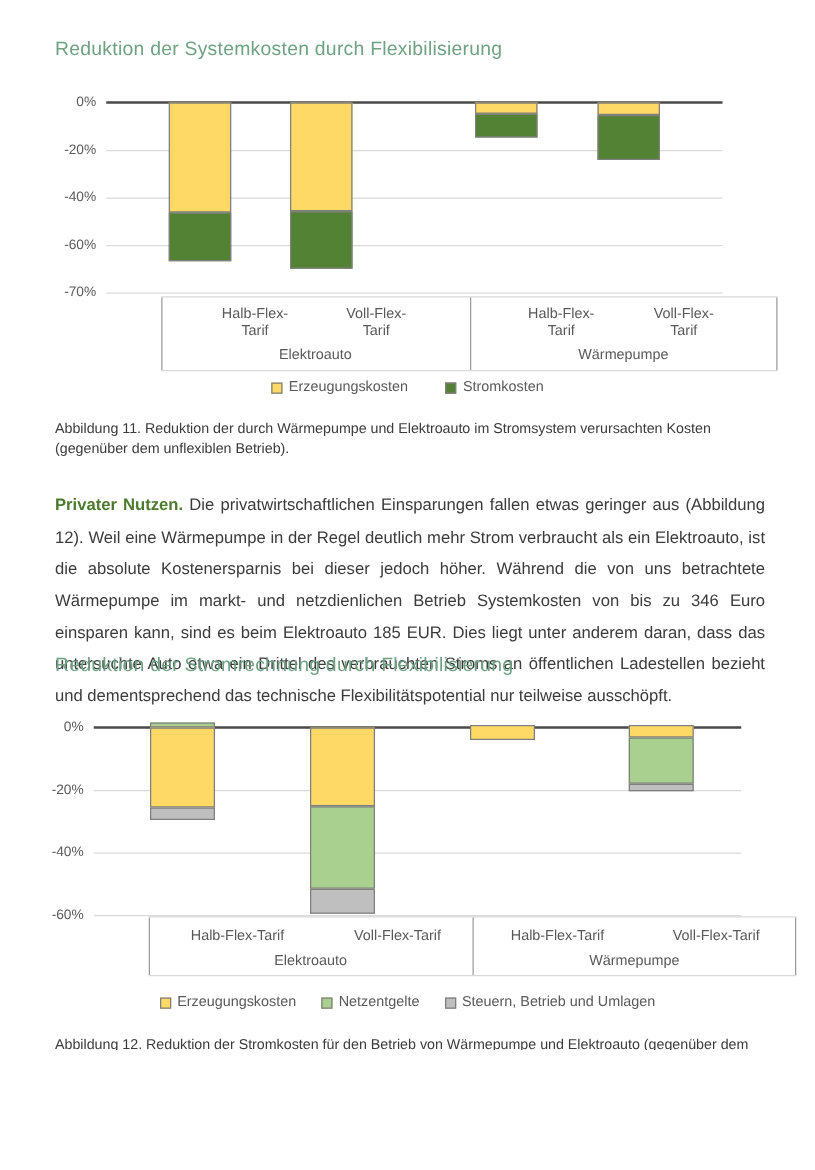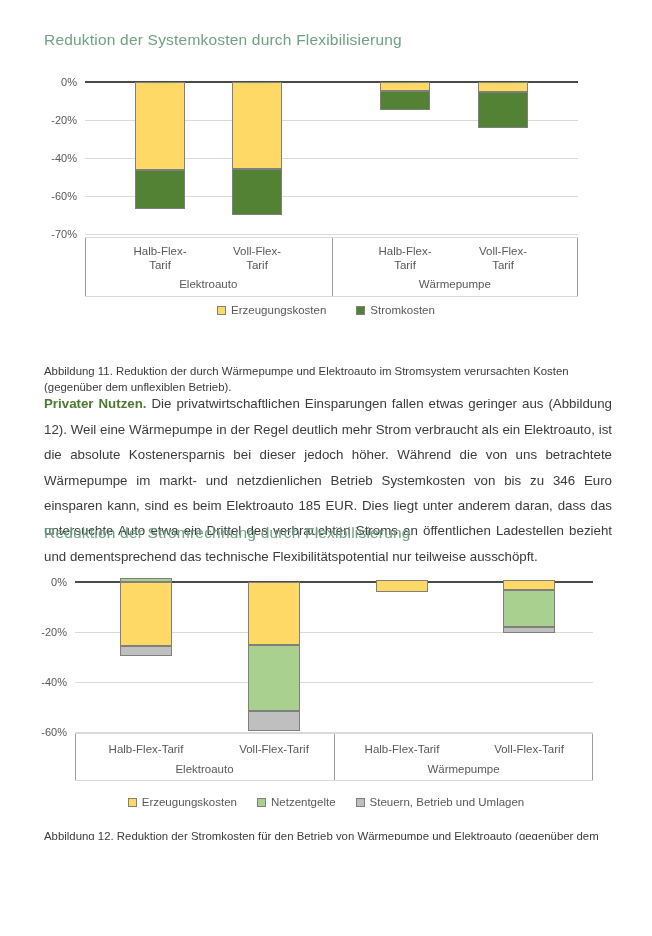--- a/index.html
+++ b/index.html
@@ -16,21 +16,21 @@
     letter-spacing:.2px;
   }
   #title-1{top:31px;}
   #title-2{top:524px;}
   .chart{position:absolute;inset:0;pointer-events:none;}
   .plot{position:absolute;}
   .gridline{position:absolute;left:0;width:100%;height:1px;}
   .zero-line{position:absolute;left:0;top:-1px;width:100%;height:2px;}
   .ytick{position:absolute;font-size:11px;text-align:right;}
   .bar-seg{position:absolute;box-sizing:border-box;border:1px solid #7F7F7F;}
-  .cat-axis{position:absolute;box-sizing:border-box;}
+  .cat-axis{position:absolute;box-sizing:border-box;margin-left:44px;}
   .cat-label{position:absolute;font-size:11.5px;text-align:center;line-height:14px;}
   .group-label{position:absolute;font-size:11.5px;text-align:center;}
   .separator{position:absolute;top:0;width:1px;height:100%;}
   .legend{position:absolute;left:0;width:100%;display:flex;justify-content:center;align-items:center;}
   .legend-item{display:flex;align-items:center;font-size:11.5px;}
   .legend-swatch{width:9px;height:9px;margin-right:5px;box-sizing:border-box;border:1px solid #7F7F7F;}
   .caption{
     position:absolute;left:44px;width:568px;
     font-size:11.4px;line-height:15.5px;
   }
@@ -99,21 +99,21 @@
           <span style="color: rgb(89, 89, 89);">Stromkosten</span>
         </span>
       </div>
   <div class="ytick" style="left: 23px; top: 76px; width: 54px; color: rgb(89, 89, 89);">0%</div>
       <div class="ytick" style="left: 23px; top: 114px; width: 54px; color: rgb(89, 89, 89);">-20%</div>
       <div class="ytick" style="left: 23px; top: 152px; width: 54px; color: rgb(89, 89, 89);">-40%</div>
       <div class="ytick" style="left: 23px; top: 190px; width: 54px; color: rgb(89, 89, 89);">-60%</div>
       <div class="ytick" style="left: 23px; top: 228px; width: 54px; color: rgb(89, 89, 89);">-70%</div>
     </div>
 
-  <div class="caption" id="caption-11" style="color: rgb(59, 59, 59); margin-top: 28px;">Abbildung 11. Reduktion der durch Wärmepumpe und Elektroauto im Stromsystem verursachten Kosten (gegenüber dem unflexiblen Betrieb).</div>
+  <div class="caption" id="caption-11" style="color: rgb(59, 59, 59);">Abbildung 11. Reduktion der durch Wärmepumpe und Elektroauto im Stromsystem verursachten Kosten (gegenüber dem unflexiblen Betrieb).</div>
 
   <p class="body-text" style="color: rgb(59, 59, 59);">
     <span class="lead" style="color: rgb(76, 122, 47);">Privater Nutzen.</span><span> Die privatwirtschaftlichen Einsparungen fallen etwas geringer aus (Abbildung 12). Weil eine Wärmepumpe in der Regel deutlich mehr Strom verbraucht als ein Elektroauto, ist die absolute Kostenersparnis bei dieser jedoch höher. Während die von uns betrachtete Wärmepumpe im markt- und netzdienlichen Betrieb Systemkosten von bis zu 346 Euro einsparen kann, sind es beim Elektroauto 185 EUR. Dies liegt unter anderem daran, dass das untersuchte Auto etwa ein Drittel des verbrauchten Stroms an öffentlichen Ladestellen bezieht und dementsprechend das technische Flexibilitätspotential nur teilweise ausschöpft.</span>
   </p>
 
   <h2 class="chart-title" id="title-2" style="color: rgb(111, 162, 131);">Reduktion der Stromrechnung durch Flexibilisierung</h2>
 
   <div class="chart">
     <div class="plot" style="left: 75px; top: 582px; width: 518px; height: 150px;">
         <div class="gridline" style="top: 50px; background: rgb(218, 218, 218);"></div>

